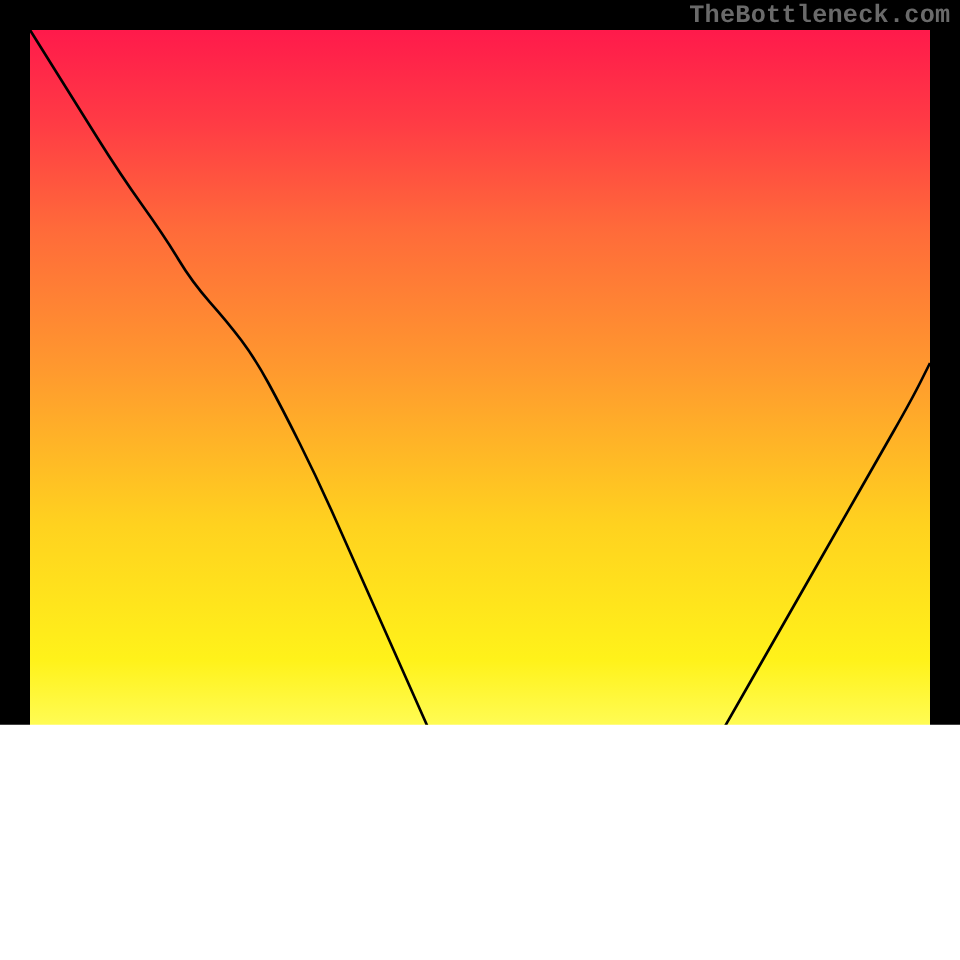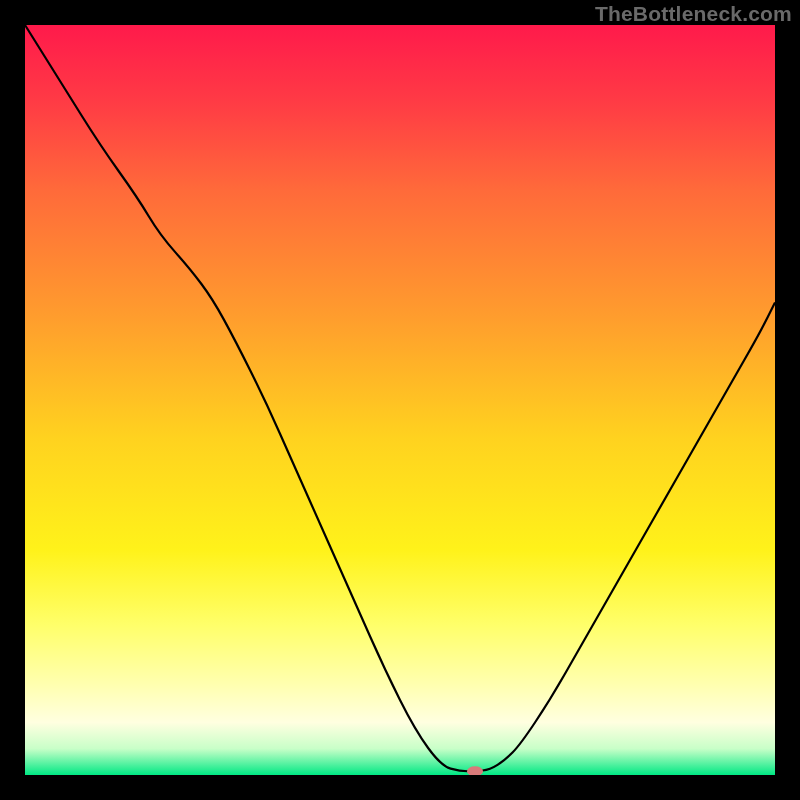--- a/index.html
+++ b/index.html
@@ -3,22 +3,23 @@
 <meta charset="utf-8">
 <style>
   body {
     margin: 0;
     padding: 0;
     background: #fff;
     font-family: Arial, Helvetica, sans-serif;
   }
   .wrap {
     width: 800px;
-    height: 800px;
+    height: 604px;
     position: relative;
+    font-family: Liberation Mono, monospace;
   }
   .plot {
     position: absolute;
     left: 0;
     top: 0;
   }
   .watermark {
     position: absolute;
     top: 2px;
     right: 8px;

